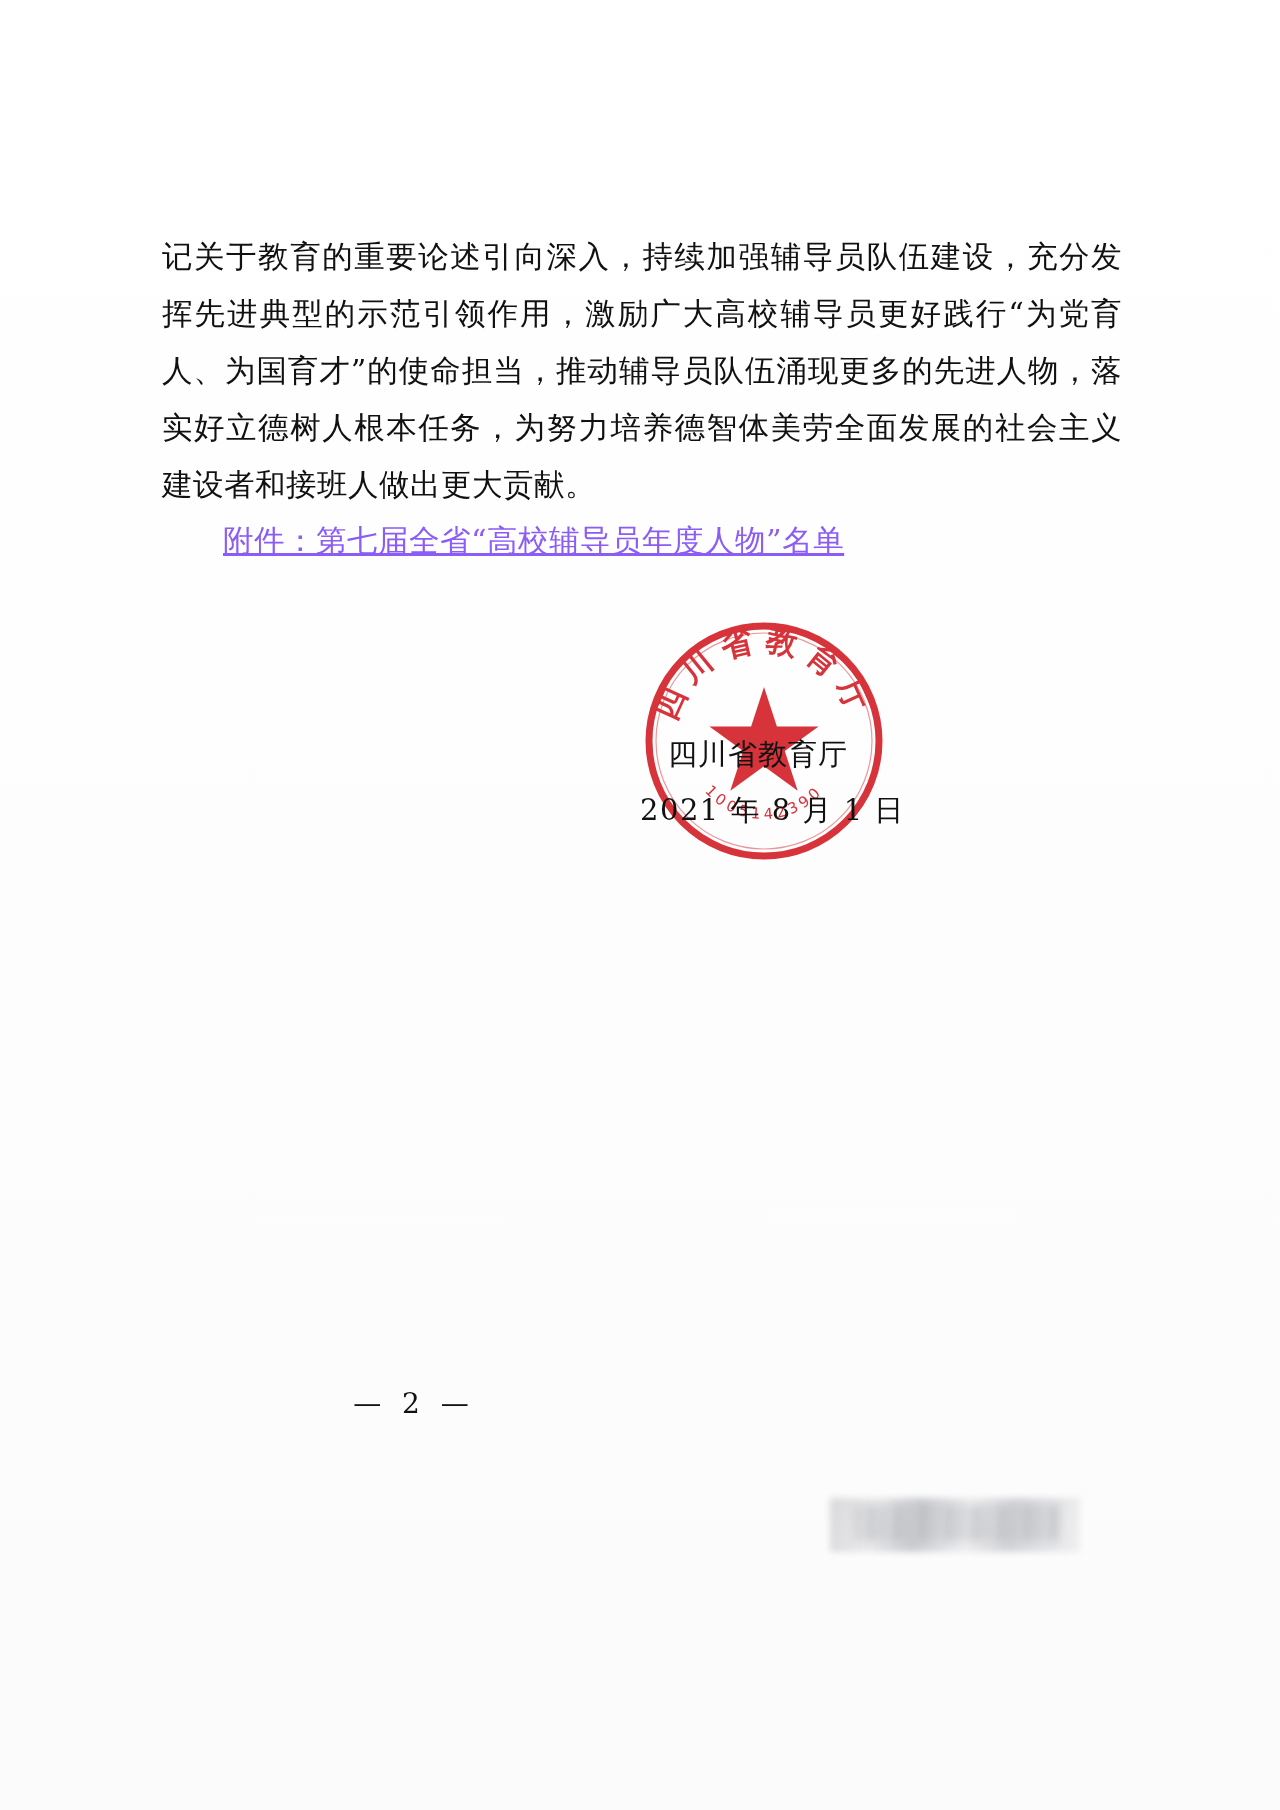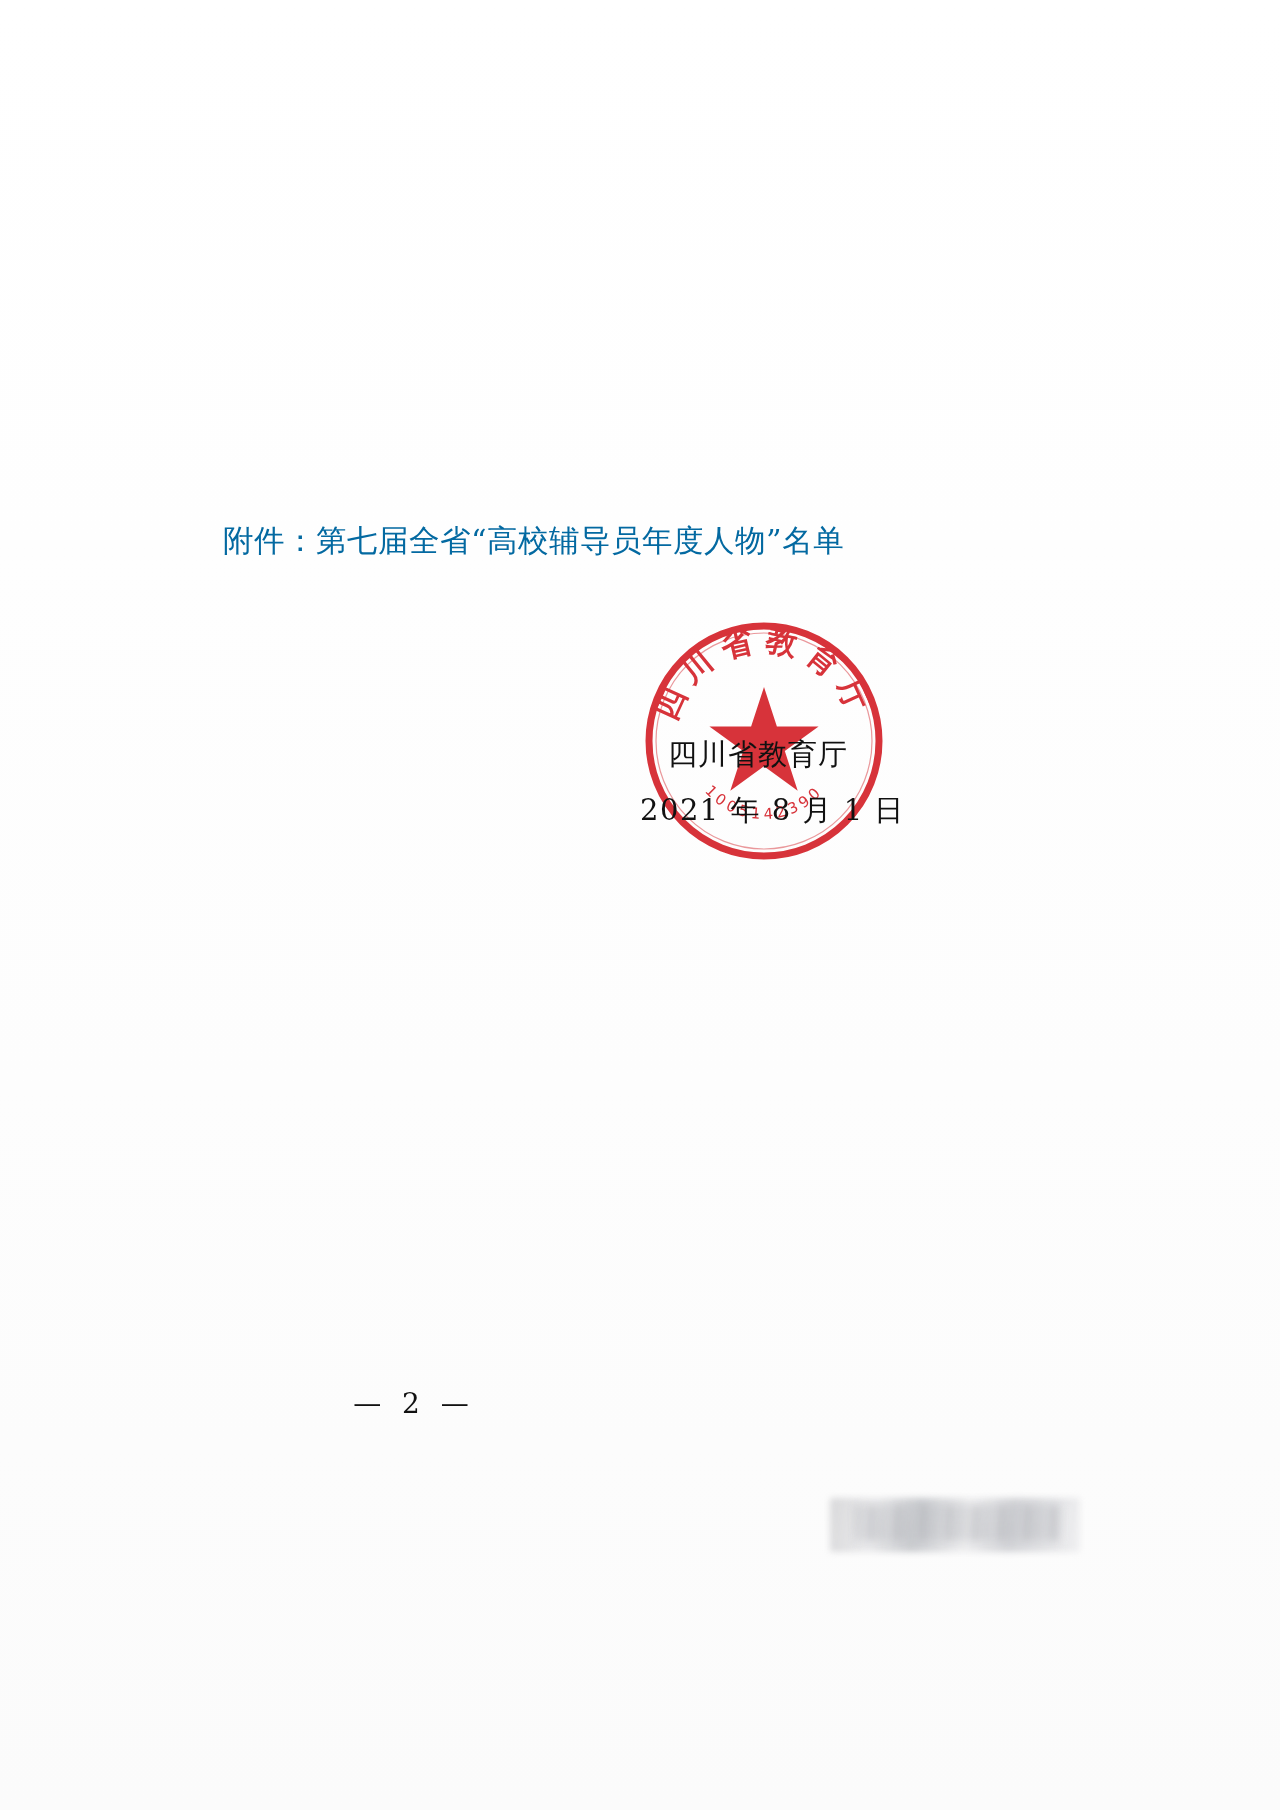--- a/index.html
+++ b/index.html
@@ -56,21 +56,22 @@
 
   .attachment {
     position: absolute;
     left: 162px;
     top: 512px;
     width: 960px;
     font-size: 30.5px;
     line-height: 57px;
     letter-spacing: 0.5px;
     text-indent: 61px;
-    color: #0369a1;
+    color: #8b5cf6;
+    text-decoration: underline;
   }
 
   
   .signature {
     position: absolute;
     left: 640px;
     top: 726px;
     width: 420px;
     text-align: left;
   }
@@ -151,20 +152,23 @@
         rgba(160,162,168,0.5) 17px,
         rgba(222,223,226,0.3) 26px);
     filter: blur(4px);
   }
 </style>
 </head>
 <body>
 
 <div class="page">
 
+  <div class="body-text">
+    <p class="para continued">记关于教育的重要论述引向深入，持续加强辅导员队伍建设，充分发挥先进典型的示范引领作用，激励广大高校辅导员更好践行“为党育人、为国育才”的使命担当，推动辅导员队伍涌现更多的先进人物，落实好立德树人根本任务，为努力培养德智体美劳全面发展的社会主义建设者和接班人做出更大贡献。</p>
+  </div>
 
   <div class="attachment">附件：第七届全省“高校辅导员年度人物”名单</div>
 
   <div class="seal">
     <svg width="248" height="248" viewBox="0 0 248 248" xmlns="http://www.w3.org/2000/svg">
       <g opacity="0.92">
         <circle cx="124" cy="124" r="115" fill="none" stroke="#d4222a" stroke-width="7"></circle>
         <circle cx="124" cy="124" r="108" fill="none" stroke="#d4222a" stroke-width="1.2" opacity="0.5"></circle>
 
         <polygon points="124,70 136.9,109.6 178.6,109.6 144.8,134.1 157.7,173.7 124,149.2 90.3,173.7 103.2,134.1 69.4,109.6 111.1,109.6" fill="#d4222a"></polygon>

